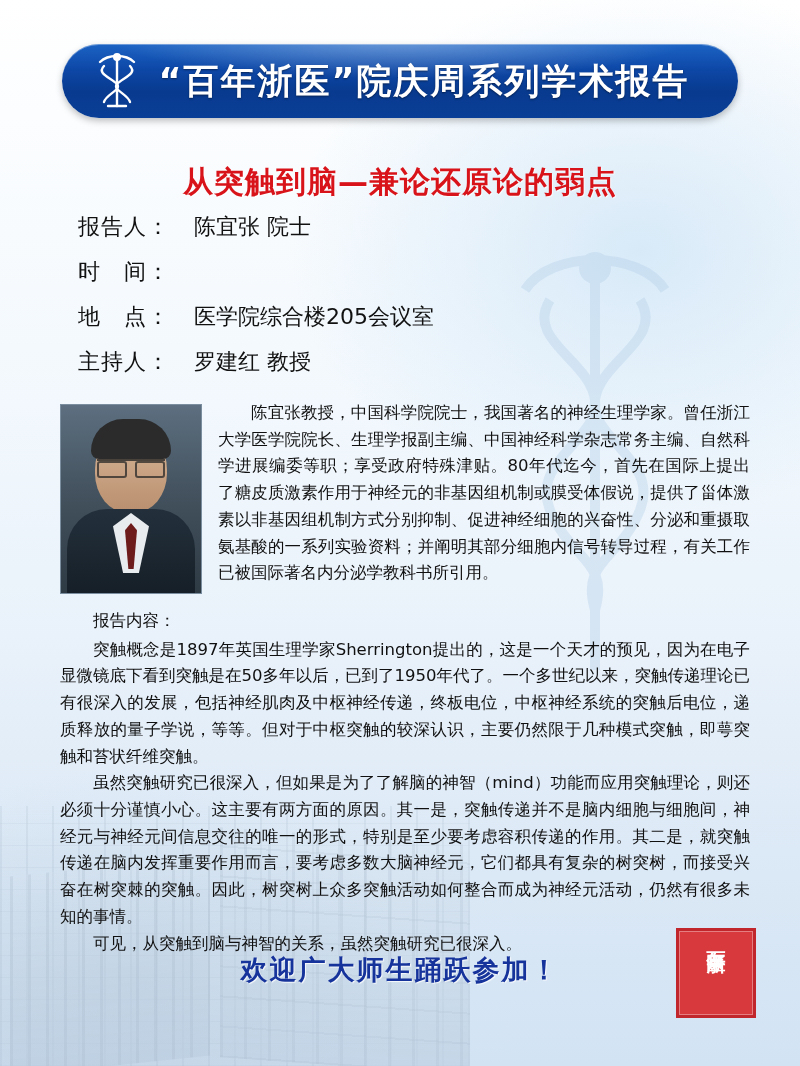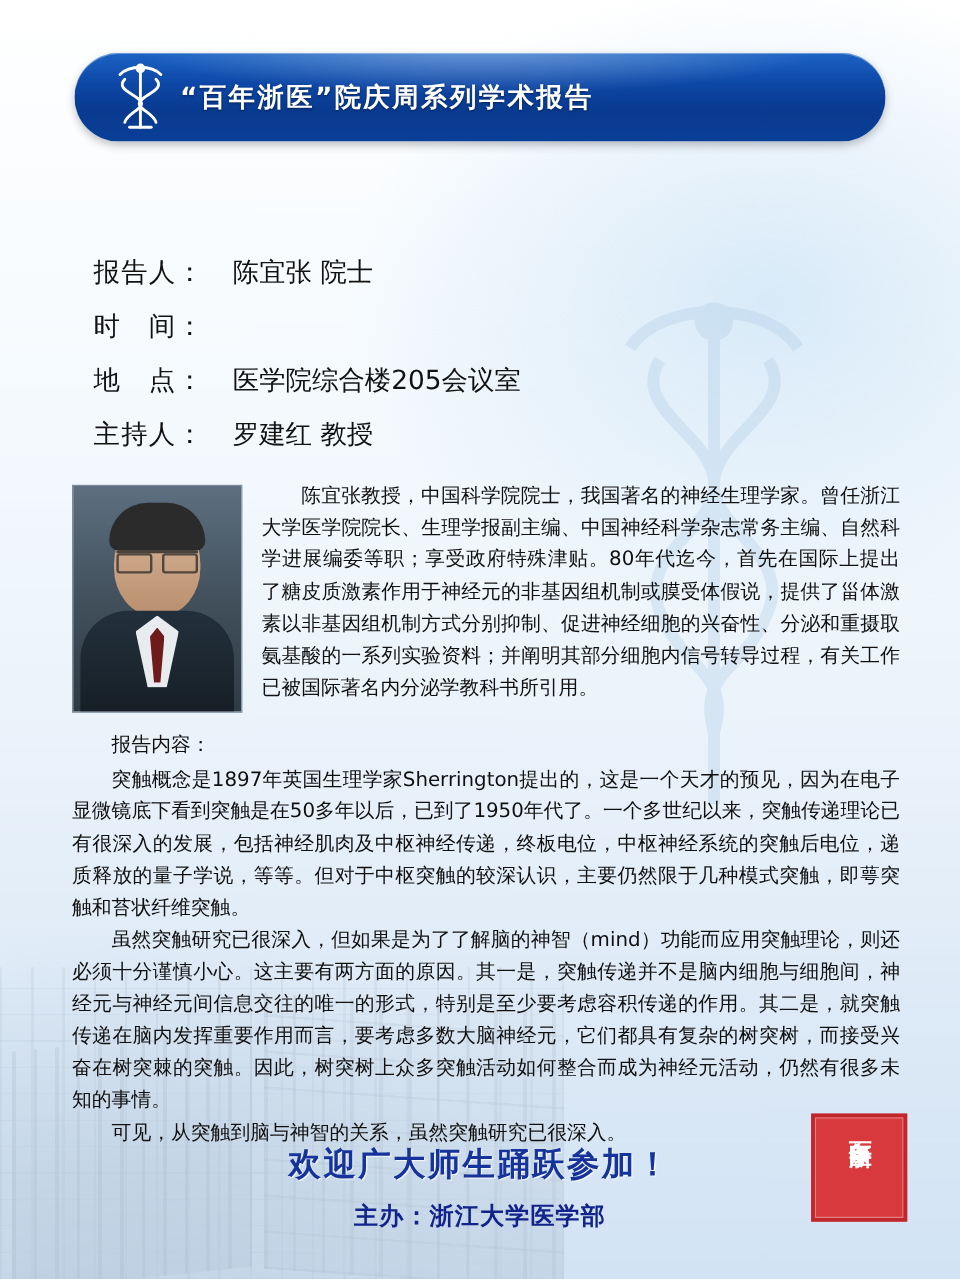--- a/index.html
+++ b/index.html
@@ -58,23 +58,23 @@
       linear-gradient(180deg,#1b63c4 0%,#0d47a6 35%,#083a8f 65%,#0a3f97 100%);
     box-shadow:0 3px 7px rgba(0,0,0,.25), inset 0 1px 0 rgba(255,255,255,.35);
     display:flex;align-items:center;
   }
   .banner .logo{
     width:66px;height:66px;margin-left:22px;flex:0 0 auto;
     display:flex;align-items:center;justify-content:center;
   }
   .banner .logo svg{width:62px;height:62px;}
   .banner .btitle{
-    flex:1;text-align:left;color:#ffffff;
-    font-family:"DejaVu Sans","Liberation Sans",sans-serif;
-    font-size:22px;font-weight:bold;letter-spacing:2px;
+    flex:1;text-align:center;color:#ffffff;
+    font-family:"DejaVu Sans","Liberation Sans",sans-serif;
+    font-size:35px;font-weight:bold;letter-spacing:2px;
     padding-right:40px;
     text-shadow:0 1px 2px rgba(0,0,0,.45);
   }
 
   
   .main-title{
     position:absolute;left:0;top:162px;width:800px;text-align:center;
     color:#d8141a;font-size:30px;font-weight:bold;letter-spacing:1px;
     font-family:"DejaVu Sans","Liberation Sans",sans-serif;
     text-shadow:1px 1px 1px rgba(255,255,255,.8);
@@ -205,20 +205,21 @@
           <path d="M44 16 C52 24 36 28 31 34 C26 40 42 44 44 52"></path>
           <path d="M14 12 C22 4 40 4 48 12"></path>
           <path d="M22 56 L40 56"></path>
         </g>
         <circle cx="31" cy="7" r="4" fill="#ffffff"></circle>
       </svg>
     </span>
     <span class="btitle">“百年浙医”院庆周系列学术报告</span>
   </div>
 
+  <div class="main-title">从突触到脑—兼论还原论的弱点</div>
 
   <div class="info">
     <div class="info-row">
       <span class="lab">报告人：</span>
       <span class="val">陈宜张 院士</span>
     </div>
     <div class="info-row">
       <span class="lab">时　间：</span>
     </div>
     <div class="info-row">
@@ -244,18 +245,17 @@
   </div>
 
   <div class="content">
     <p class="heading">报告内容：</p>
     <p>突触概念是1897年英国生理学家Sherrington提出的，这是一个天才的预见，因为在电子显微镜底下看到突触是在50多年以后，已到了1950年代了。一个多世纪以来，突触传递理论已有很深入的发展，包括神经肌肉及中枢神经传递，终板电位，中枢神经系统的突触后电位，递质释放的量子学说，等等。但对于中枢突触的较深认识，主要仍然限于几种模式突触，即萼突触和苔状纤维突触。</p>
     <p>虽然突触研究已很深入，但如果是为了了解脑的神智（mind）功能而应用突触理论，则还必须十分谨慎小心。这主要有两方面的原因。其一是，突触传递并不是脑内细胞与细胞间，神经元与神经元间信息交往的唯一的形式，特别是至少要考虑容积传递的作用。其二是，就突触传递在脑内发挥重要作用而言，要考虑多数大脑神经元，它们都具有复杂的树突树，而接受兴奋在树突棘的突触。因此，树突树上众多突触活动如何整合而成为神经元活动，仍然有很多未知的事情。</p>
     <p>可见，从突触到脑与神智的关系，虽然突触研究已很深入。</p>
   </div>
 
   <div class="welcome">欢迎广大师生踊跃参加！</div>
-  <div class="organizer">主办：浙江大学医学部</div>
   <div class="seal">
     <span class="sealtext">百年浙医</span>
   </div>
 
 </div>
 
 </body></html>

